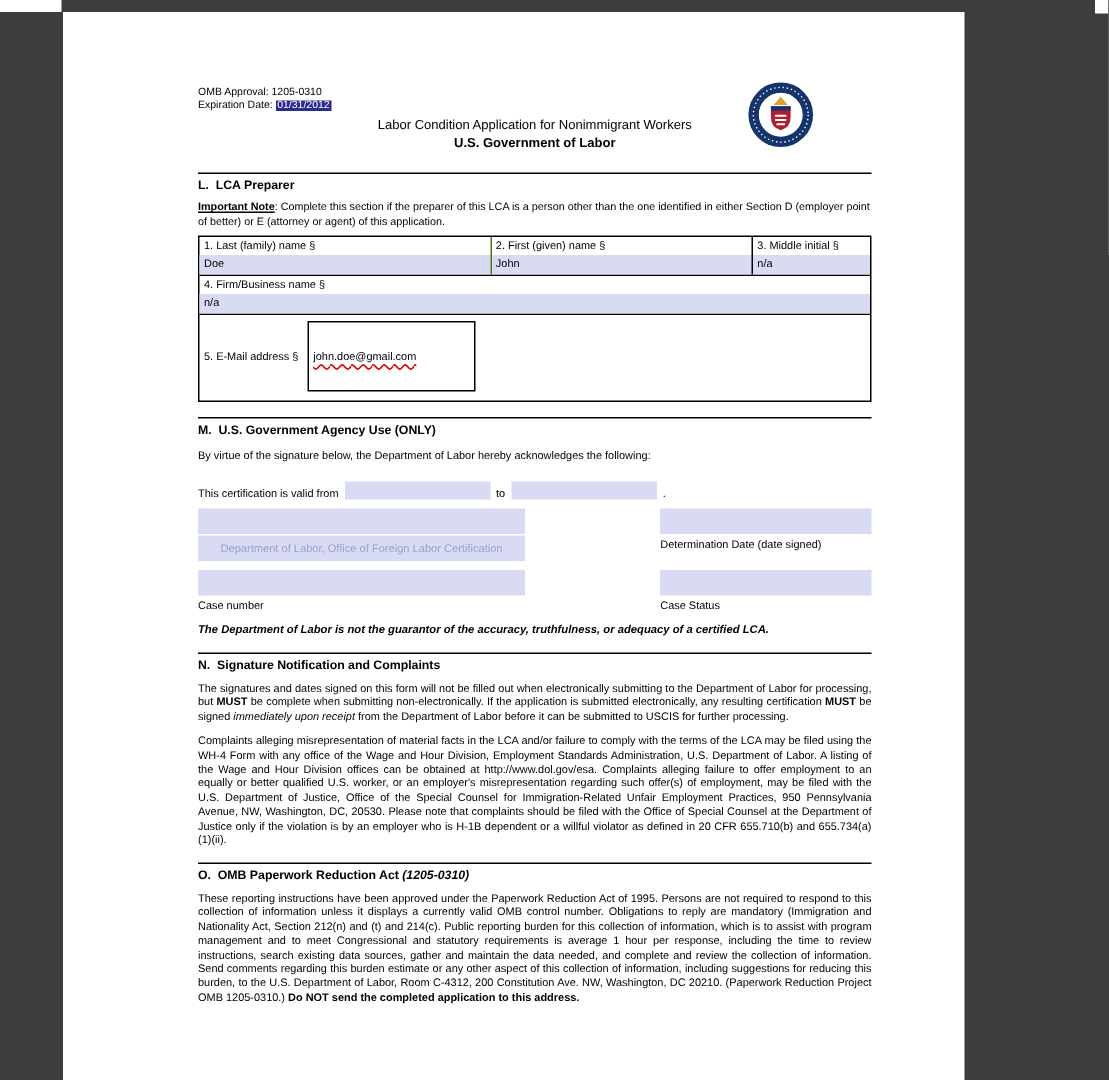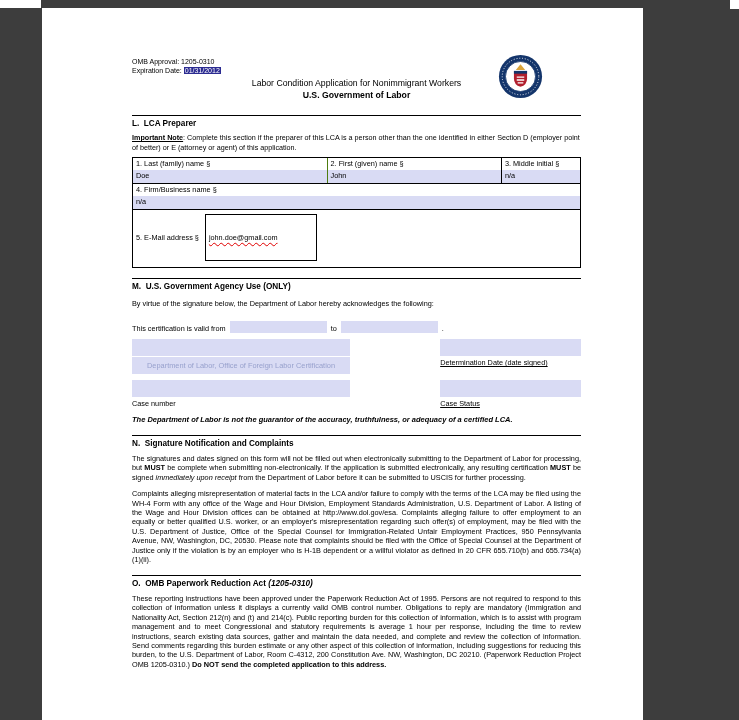--- a/index.html
+++ b/index.html
@@ -38,21 +38,21 @@
   .email-box{display:inline-block;border:1px solid #000;background:#fff;height:13px;line-height:13px;
              padding:16px 3px;min-width:104px;}
   .misspell{text-decoration:underline wavy #e00000;text-decoration-skip-ink:none;text-underline-offset:2px;}
   
   .valid-row{display:flex;align-items:flex-end;gap:4px;margin-top:13px;}
   .field{background:var(--field-fill,#d9dbf4);}
   .wfield{display:inline-block;width:97px;height:12px;}
   .h17{height:17px;}
   .mgrid{display:flex;margin-top:6px;}
   .mleft{width:237px;}
-  .mright{width:153px;margin-left:90px;text-decoration:underline;}
+  .mright{width:153px;margin-left:90px;}
   .gap1{margin-bottom:1px;}
   .sp6{height:6px;}
   .sp13{height:13px;}
   .office-caption{display:block;color:var(--caption-blue,#98a1cd);font-size:7.4px;line-height:17px;
                   padding-left:15px;white-space:nowrap;overflow:hidden;}
   .mcap{font-size:7.3px;margin-top:2px;height:9px;}
   .disclaimer{font-weight:700;font-style:italic;font-size:7.5px;margin-top:7px;}
   .intro{margin-top:6px;font-size:7.3px;}
 </style>
 </head>

